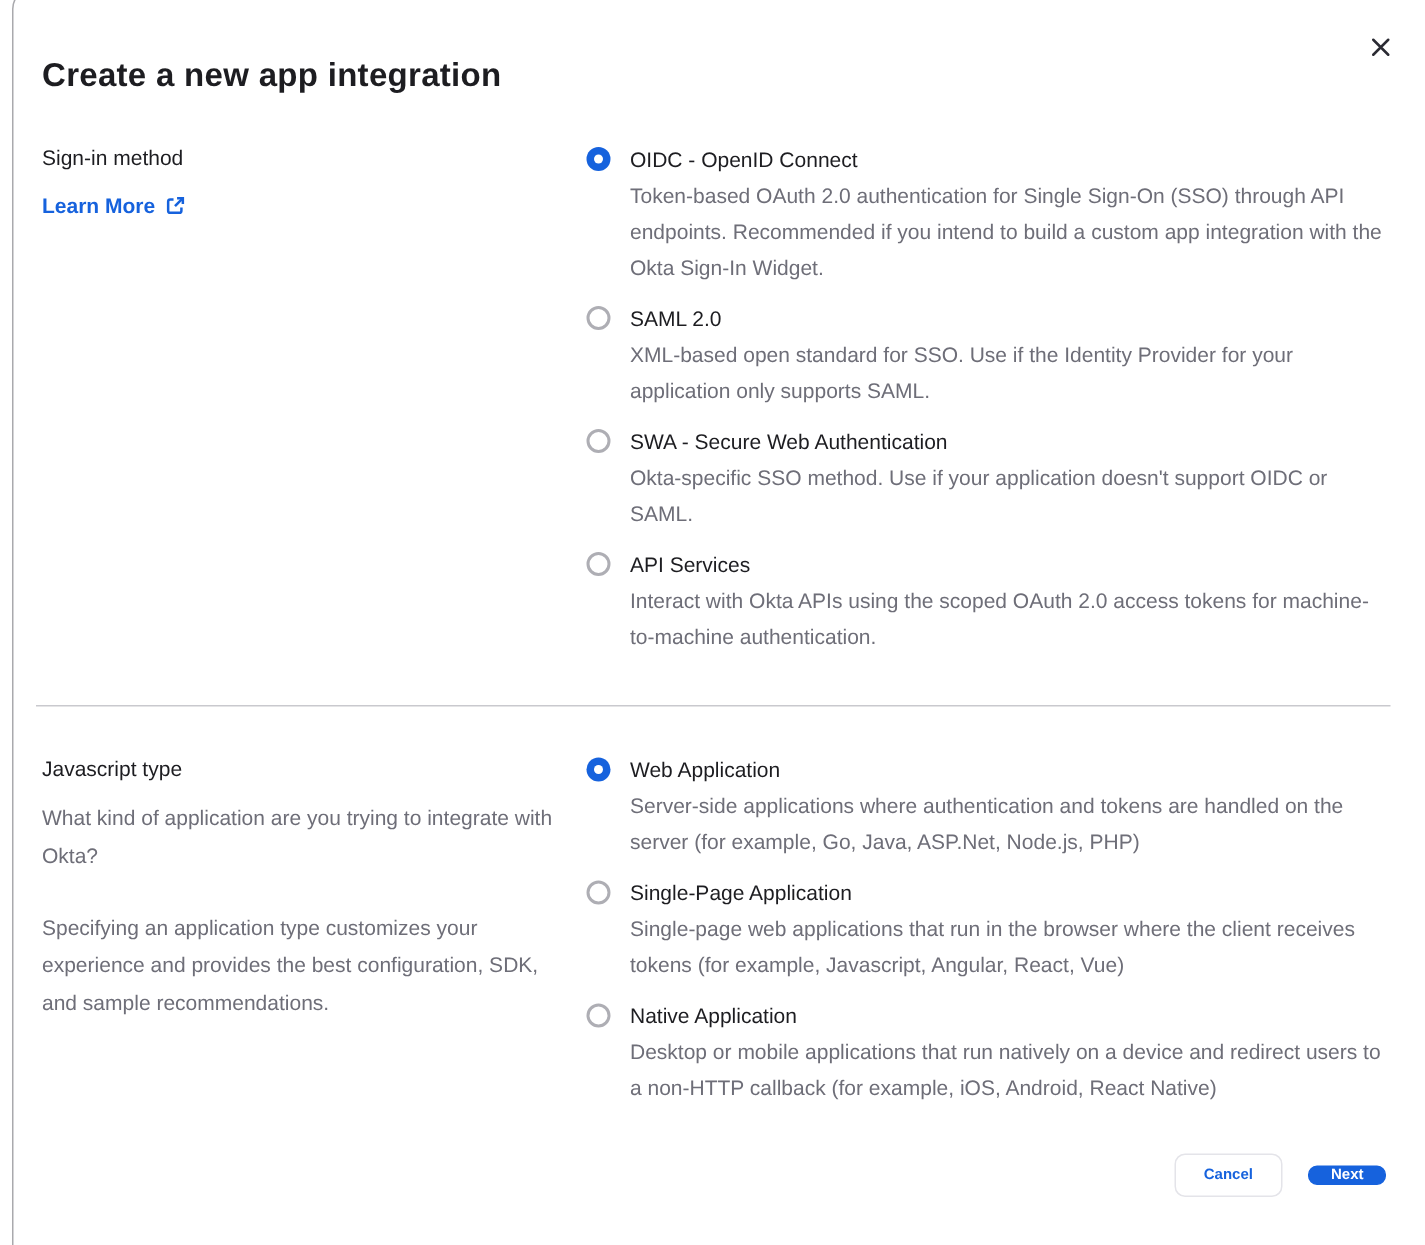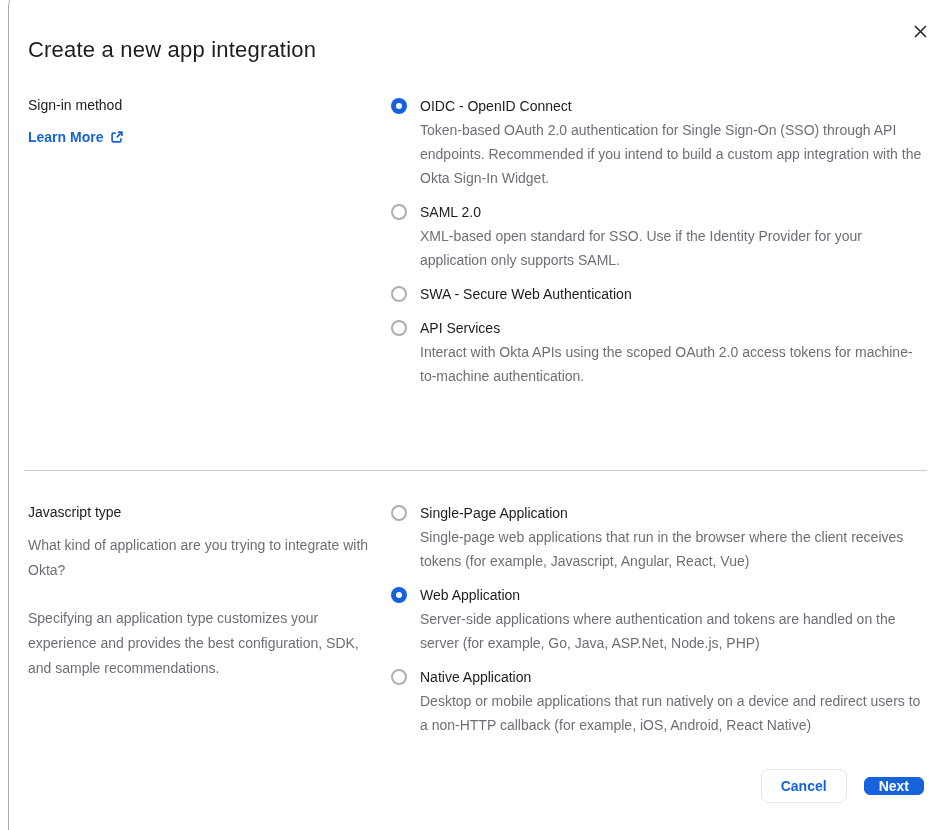--- a/index.html
+++ b/index.html
@@ -24,21 +24,21 @@
     left:8px; top:-8px;
     width:958px; height:852px;
     border:1px solid var(--edge);
     border-radius:14px;
     pointer-events:none;
   }
   .dialog-title{
     position:absolute;
     left:28px; top:37px;
     font-size:22px;
-    font-weight:normal;
+    font-weight:bold;
     letter-spacing:.2px;
     color:var(--text-dark);
   }
   .close-btn{
     position:absolute;
     left:910px; top:21px;
     width:20px; height:20px;
     display:flex; align-items:center; justify-content:center;
     cursor:pointer;
     background:none; border:none;
@@ -124,21 +124,21 @@
 
   .footer{
     position:absolute;
     top:769px; right:26px;
     display:flex;
     align-items:center;
     gap:17px;
   }
   .btn{
     font-family:"Liberation Sans", sans-serif;
-    font-size:14px;
+    font-size:10px;
     font-weight:bold;
     border-radius:7px;
     cursor:pointer;
   }
   .btn-cancel{
     padding:8px 19px;
     background:#fff;
     border:1px solid #e4e4e9;
     color:var(--accent);
   }
@@ -191,20 +191,21 @@
     <span class="radio"></span>
     <span class="opt-text">
       <span class="opt-label">SAML 2.0</span>
       <span class="opt-desc">XML-based open standard for SSO. Use if the Identity Provider for your application only supports SAML.</span>
     </span>
   </label>
   <label class="option">
     <span class="radio"></span>
     <span class="opt-text">
       <span class="opt-label">SWA - Secure Web Authentication</span>
+      <span class="opt-desc">Okta-specific SSO method. Use if your application doesn't support OIDC or SAML.</span>
     </span>
   </label>
   <label class="option">
     <span class="radio"></span>
     <span class="opt-text">
       <span class="opt-label">API Services</span>
       <span class="opt-desc">Interact with Okta APIs using the scoped OAuth 2.0 access tokens for machine-to-machine authentication.</span>
     </span>
   </label>
 </div>
@@ -212,31 +213,31 @@
 <div class="divider"></div>
 
 <div class="col-left-2">
   <div class="section-heading">Javascript type</div>
   <p class="left-para p1">What kind of application are you trying to integrate with Okta?</p>
   <p class="left-para p2">Specifying an application type customizes your experience and provides the best configuration, SDK, and sample recommendations.</p>
 </div>
 
 <div class="col-right-2">
   <label class="option">
+    <span class="radio selected"></span>
+    <span class="opt-text">
+      <span class="opt-label">Web Application</span>
+      <span class="opt-desc">Server-side applications where authentication and tokens are handled on the server (for example, Go, Java, ASP.Net, Node.js, PHP)</span>
+    </span>
+  </label>
+  <label class="option">
     <span class="radio"></span>
     <span class="opt-text">
       <span class="opt-label">Single-Page Application</span>
       <span class="opt-desc">Single-page web applications that run in the browser where the client receives tokens (for example, Javascript, Angular, React, Vue)</span>
-    </span>
-  </label>
-  <label class="option">
-    <span class="radio selected"></span>
-    <span class="opt-text">
-      <span class="opt-label">Web Application</span>
-      <span class="opt-desc">Server-side applications where authentication and tokens are handled on the server (for example, Go, Java, ASP.Net, Node.js, PHP)</span>
     </span>
   </label>
   <label class="option">
     <span class="radio"></span>
     <span class="opt-text">
       <span class="opt-label">Native Application</span>
       <span class="opt-desc">Desktop or mobile applications that run natively on a device and redirect users to a non-HTTP callback (for example, iOS, Android, React Native)</span>
     </span>
   </label>
 </div>

